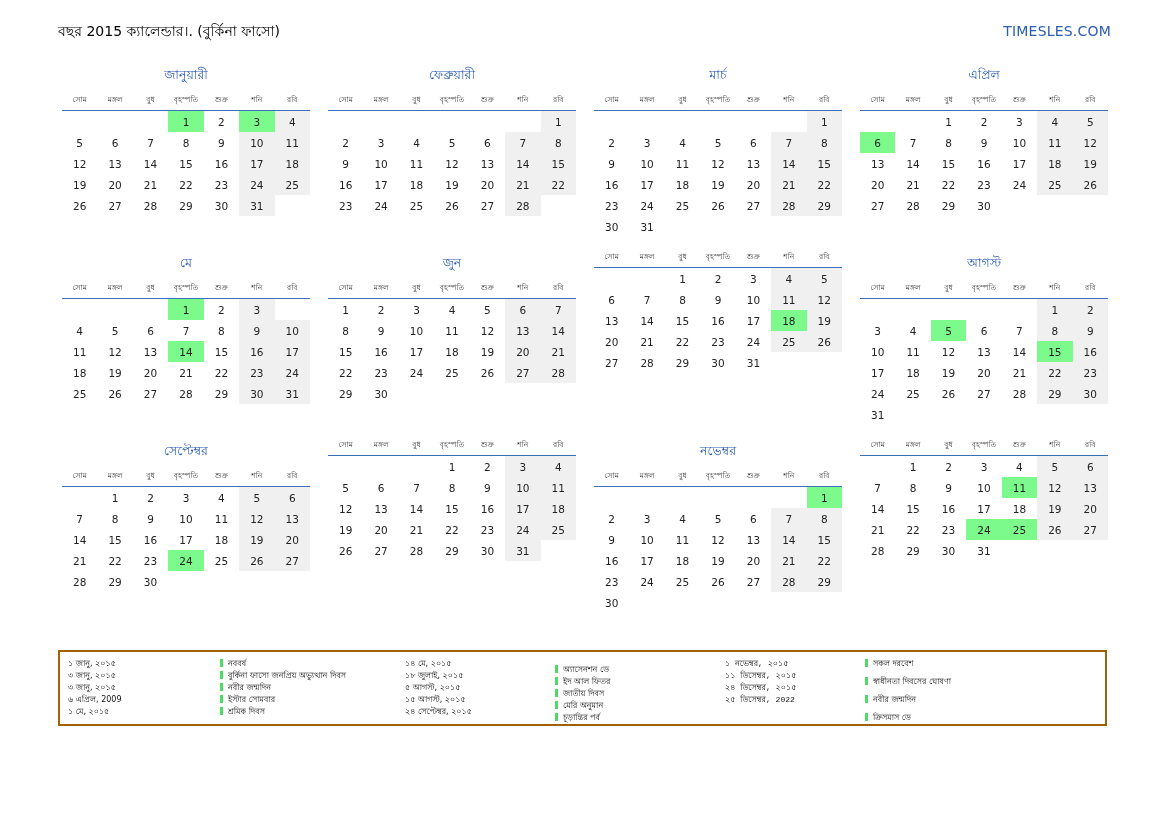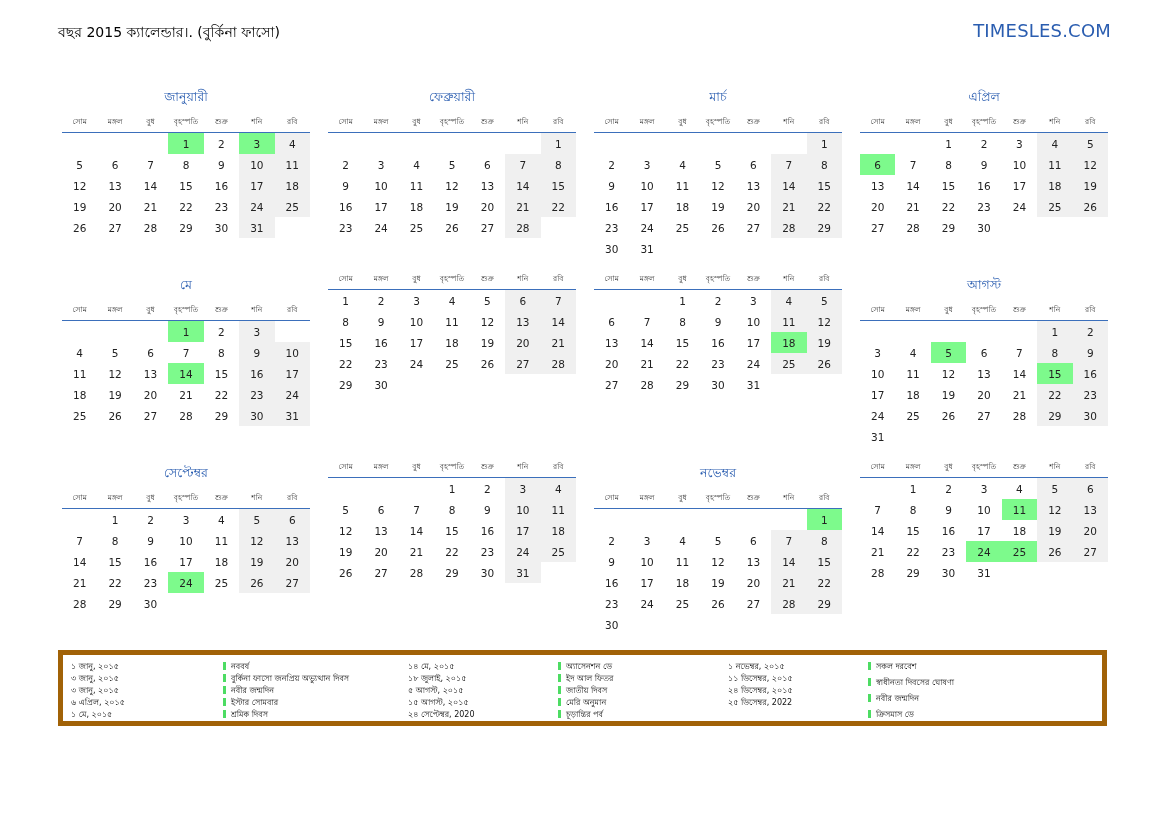--- a/index.html
+++ b/index.html
@@ -11,24 +11,24 @@
     position:relative;
     overflow:hidden;
   }
   .page{position:relative;width:1169px;height:827px;}
 
   .hdr{
     position:absolute;left:58px;top:20px;right:58px;
     display:flex;align-items:baseline;justify-content:space-between;
   }
   .hdr-title{font-size:14px;color:#000;}
-  .hdr-brand{font-size:18px;color:#2a5db0;letter-spacing:.2px;}
+  .hdr-brand{font-size:14px;color:#2a5db0;letter-spacing:.2px;}
 
   .grid{
-    position:absolute;left:58px;top:78px;width:1053px;
+    position:absolute;left:58px;top:56px;width:1053px;
     display:grid;grid-template-columns:repeat(4,1fr);
     column-gap:10px;row-gap:0px;
   }
   .month{padding:0 4px;}
   .month-name{
     text-align:center;color:#2a5db0;font-size:12.5px;
     margin:10px 0 8px 0;
   }
   table.cal{
     border-collapse:collapse;width:248px;margin:7px auto;
@@ -42,34 +42,34 @@
   table.cal td{
     font-size:10.5px;color:#222;text-align:center;
     height:21px;width:35.4px;padding:0;
   }
   td.we{background:#f0f0f0;}
   td.hl{background:#7dfa8c;}
   td.e{background:transparent;}
 
   .legend{
     position:absolute;left:58px;top:650px;width:1049px;height:76px;
-    border:5px solid #a16207;
+    border:2px solid #a16207;
     display:flex;
     box-sizing:border-box;
   }
   .legend-col{
     display:flex;flex-direction:column;justify-content:flex-start;
     padding:6px 0 0 8px;
     box-sizing:border-box;
   }
   .legend-col.dates{width:152px;}
   .legend-col.names{width:185px;}
   .legend-col.dates2{width:150px;}
   .legend-col.names2{width:170px;justify-content:flex-end;}
-  .legend-col.dates3{width:140px;}
+  .legend-col.dates3{width:140px;font-family:Liberation Mono, monospace;}
   .legend-col.names3{width:190px;justify-content:space-between;}
   .lrow{font-size:8px;line-height:12px;color:#111;white-space:nowrap;}
   .lrow .bar{
     display:inline-block;width:3px;height:8px;background:#4ddc63;
     margin-right:5px;vertical-align:-1px;
   }
 </style>
 </head>
 <body>
 
@@ -399,20 +399,21 @@
               <td class="">27</td>
               <td class="">28</td>
               <td class="">29</td>
               <td class="we">30</td>
               <td class="we">31</td>
             </tr>
           </tbody>
         </table>
       </div>
       <div class="month">
+        <div class="month-name">জুন</div>
         <table class="cal">
           <thead>
             <tr>
               <th>সোম</th>
               <th>মঙ্গল</th>
               <th>বুধ</th>
               <th>বৃহস্পতি</th>
               <th>শুক্র</th>
               <th>শনি</th>
               <th>রবি</th>
@@ -860,36 +861,36 @@
           </tbody>
         </table>
       </div>
     </div>
 
   <div class="legend">
     <div class="legend-col dates" id="lc1">
         <div class="lrow"><span>১ জানু, ২০১৫</span></div>
         <div class="lrow"><span>৩ জানু, ২০১৫</span></div>
         <div class="lrow"><span>৩ জানু, ২০১৫</span></div>
-        <div class="lrow"><span>৬ এপ্রিল, ২০১৫</span></div>
+        <div class="lrow"><span>৬ এপ্রিল, 2009</span></div>
         <div class="lrow"><span>১ মে, ২০১৫</span></div>
       </div>
     <div class="legend-col names" id="lc2">
         <div class="lrow"><span class="bar"></span><span>নববর্ষ</span></div>
         <div class="lrow"><span class="bar"></span><span>বুর্কিনা ফাসো জনপ্রিয় অভ্যুত্থান দিবস</span></div>
         <div class="lrow"><span class="bar"></span><span>নবীর জন্মদিন</span></div>
         <div class="lrow"><span class="bar"></span><span>ইস্টার সোমবার</span></div>
         <div class="lrow"><span class="bar"></span><span>শ্রমিক দিবস</span></div>
       </div>
     <div class="legend-col dates2" id="lc3">
         <div class="lrow"><span>১৪ মে, ২০১৫</span></div>
         <div class="lrow"><span>১৮ জুলাই, ২০১৫</span></div>
         <div class="lrow"><span>৫ আগস্ট, ২০১৫</span></div>
         <div class="lrow"><span>১৫ আগস্ট, ২০১৫</span></div>
-        <div class="lrow"><span>২৪ সেপ্টেম্বর, 2020</span></div>
+        <div class="lrow"><span>২৪ সেপ্টেম্বর, ২০১৫</span></div>
       </div>
     <div class="legend-col names2" id="lc4">
         <div class="lrow"><span class="bar"></span><span>অ্যাসেনশন ডে</span></div>
         <div class="lrow"><span class="bar"></span><span>ইদ আল ফিতর</span></div>
         <div class="lrow"><span class="bar"></span><span>জাতীয় দিবস</span></div>
         <div class="lrow"><span class="bar"></span><span>মেরি অনুমান</span></div>
         <div class="lrow"><span class="bar"></span><span>চূড়ান্তির পর্ব</span></div>
       </div>
     <div class="legend-col dates3" id="lc5">
         <div class="lrow"><span>১ নভেম্বর, ২০১৫</span></div>

